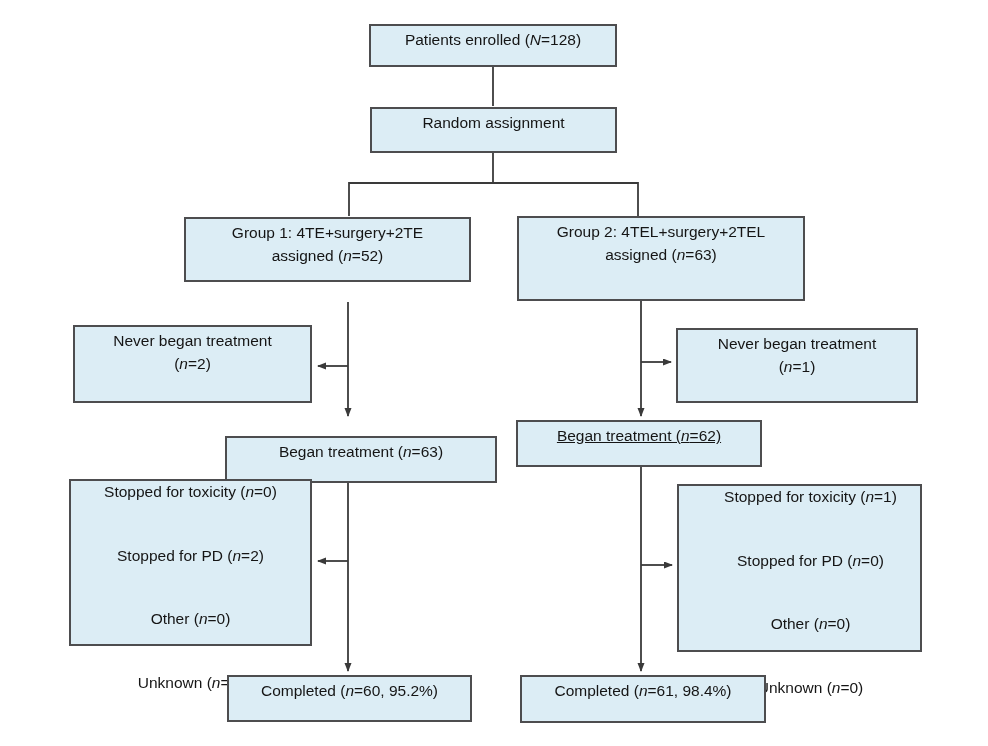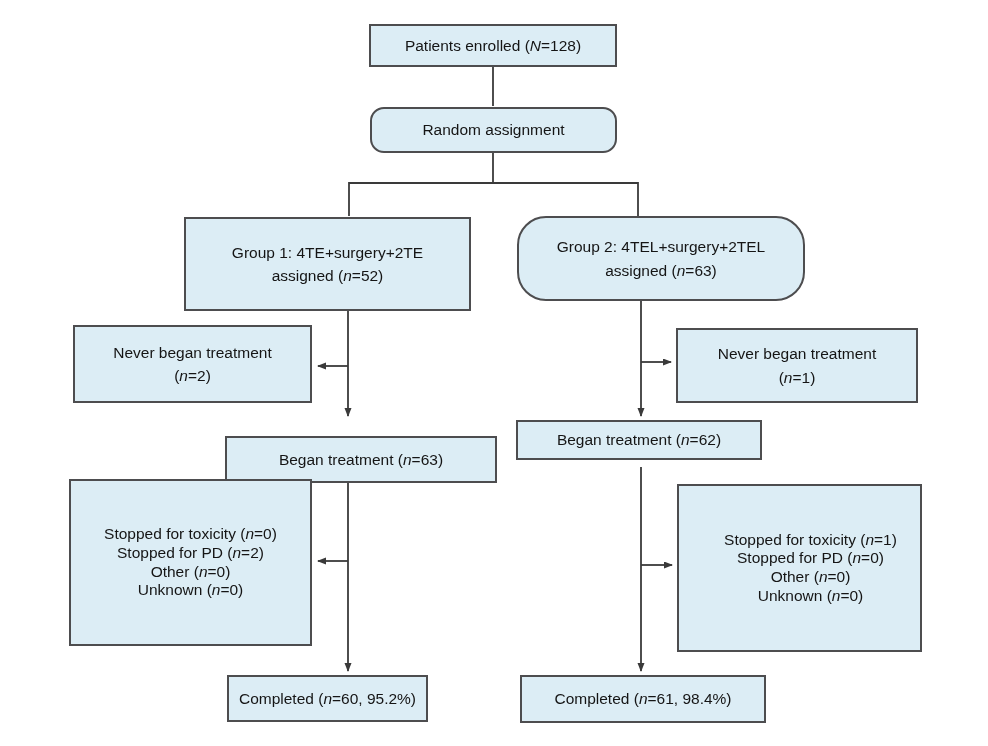--- a/index.html
+++ b/index.html
@@ -33,29 +33,29 @@
     stroke-width: 1.8;
   }
   .arrowhead-fill { fill: var(--connector); }
   .box {
     position: absolute;
     background: var(--box-fill);
     border: 2px solid var(--box-border);
     display: flex;
     flex-direction: column;
     align-items: center;
-    justify-content: center;
     text-align: center;
     font-size: 15.5px;
     line-height: 1.5;
     padding: 2px 6px;
   }
   .box.list {
-    justify-content: center;
+    justify-content: flex-start;
     line-height: 1.2;
+    gap: 45px;
   }
   .it { font-style: italic; }
   .line { white-space: nowrap; }
 </style>
 </head>
 <body>
 
 <div class="canvas">
 
   <svg class="wires" viewBox="0 0 988 746">
@@ -80,67 +80,67 @@
     <line x1="641" y1="301" x2="641" y2="416" marker-end="url(#arrow)"></line>
     <line x1="641" y1="362" x2="671" y2="362" marker-end="url(#arrow)"></line>
     <line x1="641" y1="467" x2="641" y2="671" marker-end="url(#arrow)"></line>
     <line x1="641" y1="565" x2="672" y2="565" marker-end="url(#arrow)"></line>
   </svg>
 
   <div class="box" style="left:369px; top:24px; width:248px; height:43px;">
     <div class="line"><span>Patients enrolled (</span><span class="it">N</span><span>=128)</span></div>
   </div>
 
-  <div class="box" style="left:370px; top:107px; width:247px; height:46px;border-radius:14px;">
+  <div class="box" style="left:370px; top:107px; width:247px; height:46px;">
     <div class="line">Random assignment</div>
   </div>
 
-  <div class="box" style="left:184px; top:217px; width:287px; height:94px;">
+  <div class="box" style="left:184px; top:217px; width:287px; height:65px;">
     <div class="line">Group 1: 4TE+surgery+2TE</div>
     <div class="line"><span>assigned (</span><span class="it">n</span><span>=52)</span></div>
   </div>
 
-  <div class="box" style="left:517px; top:216px; width:288px; height:85px;border-radius:29px;">
+  <div class="box" style="left:517px; top:216px; width:288px; height:85px;">
     <div class="line">Group 2: 4TEL+surgery+2TEL</div>
     <div class="line"><span>assigned (</span><span class="it">n</span><span>=63)</span></div>
   </div>
 
   <div class="box" style="left:73px; top:325px; width:239px; height:78px;">
     <div class="line">Never began treatment</div>
     <div class="line"><span>(</span><span class="it">n</span><span>=2)</span></div>
   </div>
 
   <div class="box" style="left:676px; top:328px; width:242px; height:75px;">
     <div class="line">Never began treatment</div>
     <div class="line"><span>(</span><span class="it">n</span><span>=1)</span></div>
   </div>
 
   <div class="box" style="left:225px; top:420px; width:272px; height:47px;margin-top:16px;">
     <div class="line"><span>Began treatment (</span><span class="it">n</span><span>=63)</span></div>
   </div>
 
-  <div class="box" style="left:516px; top:420px; width:246px; height:40px;">
+  <div class="box" style="left:516px; top:420px; width:246px; height:47px;text-decoration:underline;">
     <div class="line"><span>Began treatment (</span><span class="it">n</span><span>=62)</span></div>
   </div>
 
   <div class="box list" style="left:69px; top:479px; width:243px; height:167px;">
     <div class="line"><span>Stopped for toxicity (</span><span class="it">n</span><span>=0)</span></div>
     <div class="line"><span>Stopped for PD (</span><span class="it">n</span><span>=2)</span></div>
     <div class="line"><span>Other (</span><span class="it">n</span><span>=0)</span></div>
     <div class="line"><span>Unknown (</span><span class="it">n</span><span>=0)</span></div>
   </div>
 
   <div class="box list" style="left:677px; top:484px; width:245px; height:168px;padding-left:28px;">
     <div class="line"><span>Stopped for toxicity (</span><span class="it">n</span><span>=1)</span></div>
     <div class="line"><span>Stopped for PD (</span><span class="it">n</span><span>=0)</span></div>
     <div class="line"><span>Other (</span><span class="it">n</span><span>=0)</span></div>
     <div class="line"><span>Unknown (</span><span class="it">n</span><span>=0)</span></div>
   </div>
 
-  <div class="box" style="left:227px; top:675px; width:201px; height:47px;">
+  <div class="box" style="left:227px; top:675px; width:245px; height:47px;">
     <div class="line"><span>Completed (</span><span class="it">n</span><span>=60, 95.2%)</span></div>
   </div>
 
   <div class="box" style="left:520px; top:675px; width:246px; height:48px;">
     <div class="line"><span>Completed (</span><span class="it">n</span><span>=61, 98.4%)</span></div>
   </div>
 
 </div>
 
 </body></html>

